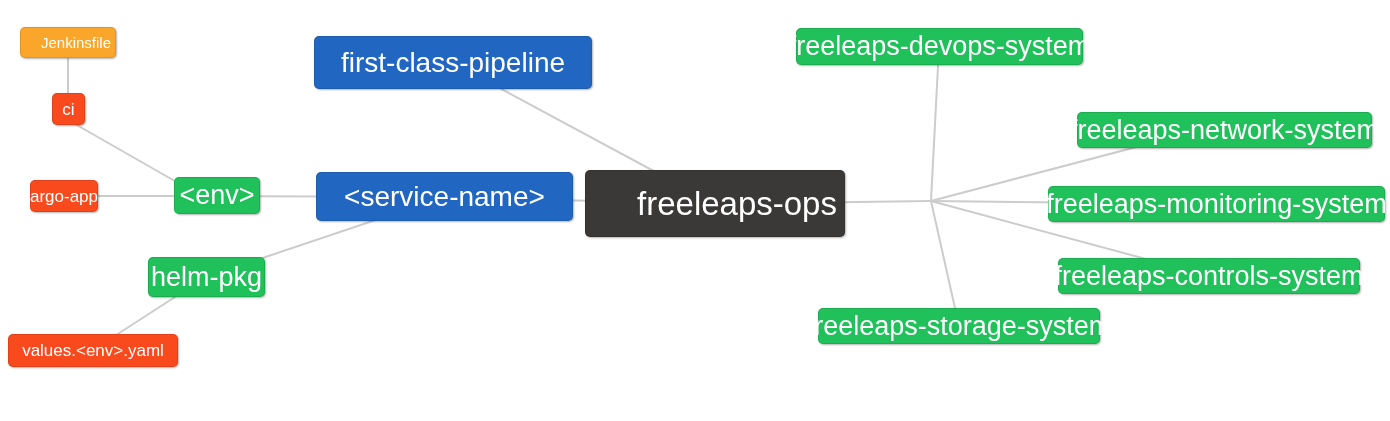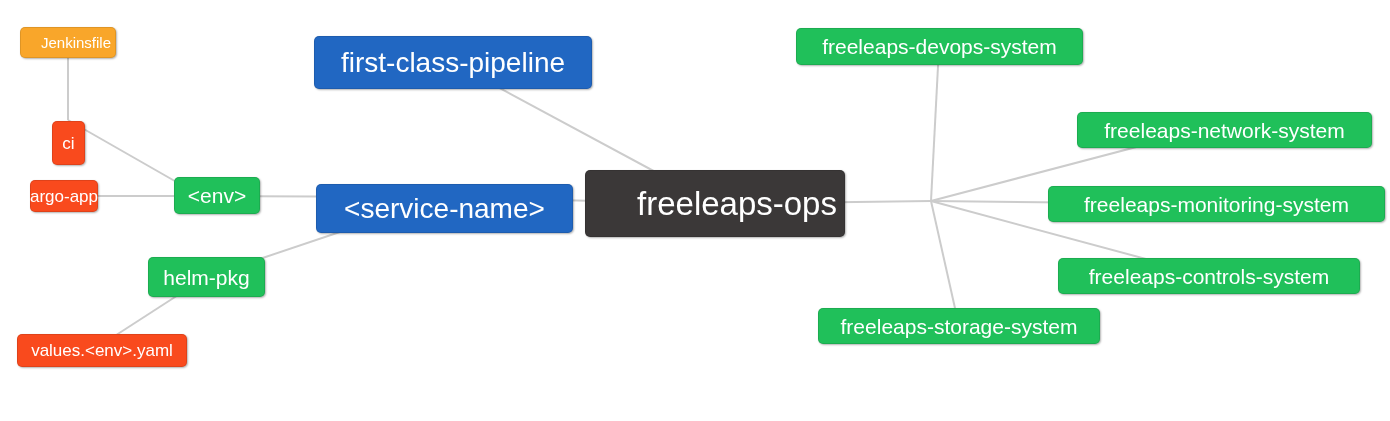--- a/index.html
+++ b/index.html
@@ -37,21 +37,21 @@
     border-radius: 5px;
     white-space: nowrap;
     box-sizing: border-box;
     border: 1px solid rgba(0,0,0,0.10);
     box-shadow: 1px 1px 2px rgba(0,0,0,0.30);
     cursor: default;
     line-height: 1;
   }
   .node--root  { background: #3b3838; font-size: 33px; padding-left: 44px; }
   .node--blue  { background: #2167c2; font-size: 28px; }
-  .node--green { background: #20c05a; font-size: 21px; }
+  .node--green { background: #20c05a; font-size: 27px; }
   .node--red   { background: #f94a1d; font-size: 17px; }
   .node--amber { background: #f9a62a; font-size: 15px; padding-left: 16px; }
 </style>
 </head>
 <body>
 
 <div class="canvas">
 
   <svg class="edges" viewBox="0 0 1390 421">
     <line x1="68" y1="43" x2="68" y2="120"></line>
@@ -65,40 +65,40 @@
     <line x1="715" y1="204" x2="931" y2="201"></line>
     <line x1="931" y1="201" x2="939" y2="47"></line>
     <line x1="931" y1="201" x2="1201" y2="130"></line>
     <line x1="931" y1="201" x2="1216" y2="204"></line>
     <line x1="931" y1="201" x2="1209" y2="276"></line>
     <line x1="931" y1="201" x2="959" y2="326"></line>
   </svg>
 
   <div class="node node--amber" style="left:20px;  top:27px;  width:96px;  height:31px;">Jenkinsfile</div>
 
-  <div class="node node--red" style="left:52px; top:121px; width:33px; height:44px;">ci</div>
+  <div class="node node--red" style="left:52px; top:93px; width:33px; height:32px;">ci</div>
 
   <div class="node node--red" style="left:30px; top:180px; width:68px; height:32px;">argo-app</div>
 
   <div class="node node--green" style="left:174px; top:177px; width:86px; height:37px;">&lt;env&gt;</div>
 
   <div class="node node--blue" style="left:314px; top:36px; width:278px; height:53px;">first-class-pipeline</div>
 
-  <div class="node node--blue" style="left:316px; top:172px; width:257px; height:49px;margin-top:12px;">&lt;service-name&gt;</div>
+  <div class="node node--blue" style="left:316px; top:172px; width:257px; height:49px;">&lt;service-name&gt;</div>
 
   <div class="node node--root" style="left:585px; top:170px; width:260px; height:67px;">freeleaps-ops</div>
 
 
   <div class="node node--green" style="left:796px; top:28px; width:287px; height:37px;">freeleaps-devops-system</div>
 
   <div class="node node--green" style="left:1053px; top:112px; width:295px; height:36px;margin-left:24px;">freeleaps-network-system</div>
 
   <div class="node node--green" style="left:1048px; top:186px; width:337px; height:36px;">freeleaps-monitoring-system</div>
 
   <div class="node node--green" style="left:1058px; top:258px; width:302px; height:36px;">freeleaps-controls-system</div>
 
   <div class="node node--green" style="left:818px; top:308px; width:282px; height:36px;">freeleaps-storage-system</div>
 
   <div class="node node--green" style="left:148px; top:257px; width:117px; height:40px;">helm-pkg</div>
 
-  <div class="node node--red" style="left:17px; top:334px; width:170px; height:33px;">values.&lt;env&gt;.yaml</div>
+  <div class="node node--red" style="left:8px; top:334px; width:170px; height:33px;">values.&lt;env&gt;.yaml</div>
 
 </div>
 
 </body></html>

